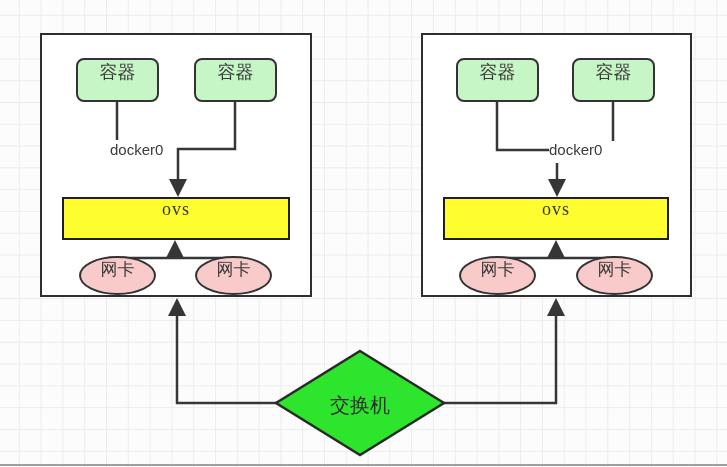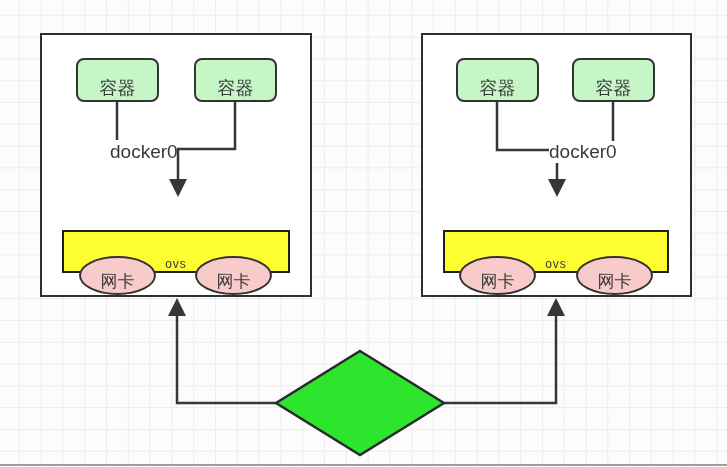--- a/index.html
+++ b/index.html
@@ -17,52 +17,52 @@
   .host-box{
     position:absolute;z-index:1;box-sizing:border-box;
     background:var(--host-bg,#ffffff);
     border:2.5px solid #2e2e2e;
   }
   #host-left{left:40px;top:33px;width:272px;height:264px;}
   #host-right{left:421px;top:33px;width:271px;height:264px;}
   .connector-layer{position:absolute;left:0;top:0;z-index:2;pointer-events:none;}
   .node{
     position:absolute;z-index:3;box-sizing:border-box;
-    display:flex;align-items:flex-end;justify-content:center;
+    display:flex;align-items:flex-start;justify-content:center;font-family:Liberation Serif, serif;
   }
   .container-box{
     width:83px;height:44px;
     background:var(--container-fill,#c6f5c6);
     border:2.5px solid #333;border-radius:8px;
     font-size:18px;
   }
   #container-l1{left:76px;top:58px;}
   #container-l2{left:194px;top:58px;}
   #container-r1{left:456px;top:58px;}
   #container-r2{left:572px;top:58px;}
   .ovs-bar{
     height:43px;top:197px;
     background:var(--ovs-fill,#fdfd30);
     border:2.5px solid #1f1f1f;
-    font-size:12px;letter-spacing:1px;margin-top:33px;
+    font-size:18px;letter-spacing:1px;
   }
   #ovs-left{left:62px;width:228px;}
   #ovs-right{left:443px;width:226px;}
   .nic-ellipse{
     width:77px;height:39px;top:256px;
     background:var(--nic-fill,#f9caca);
     border:2.5px solid #333;border-radius:50%;
     font-size:17px;
   }
   #nic-l1{left:79px;}
   #nic-l2{left:195px;}
   #nic-r1{left:459px;}
   #nic-r2{left:576px;}
   .bridge-label{
-    position:absolute;z-index:4;font-size:19px;color:#3a3a3a;white-space:nowrap;
+    position:absolute;z-index:4;font-size:15px;color:#3a3a3a;white-space:nowrap;
   }
   #bridge-left{left:110px;top:141px;}
   #bridge-right{left:549px;top:141px;}
   .switch-label{
     position:absolute;z-index:4;left:276px;top:392px;width:168px;
     text-align:center;font-size:20px;color:#2e2e2e;
   }
   .bottom-edge{
     position:absolute;left:0;top:464px;width:727px;height:2px;
     background:#9e9e9e;z-index:5;
@@ -137,15 +137,16 @@
   <div class="node ovs-bar" id="ovs-right">
     <span>ovs</span>
   </div>
   <div class="node nic-ellipse" id="nic-r1">
     <span>网卡</span>
   </div>
   <div class="node nic-ellipse" id="nic-r2">
     <span>网卡</span>
   </div>
 
+  <div class="switch-label">交换机</div>
 
   <div class="bottom-edge"></div>
 </div>
 
 </body></html>

